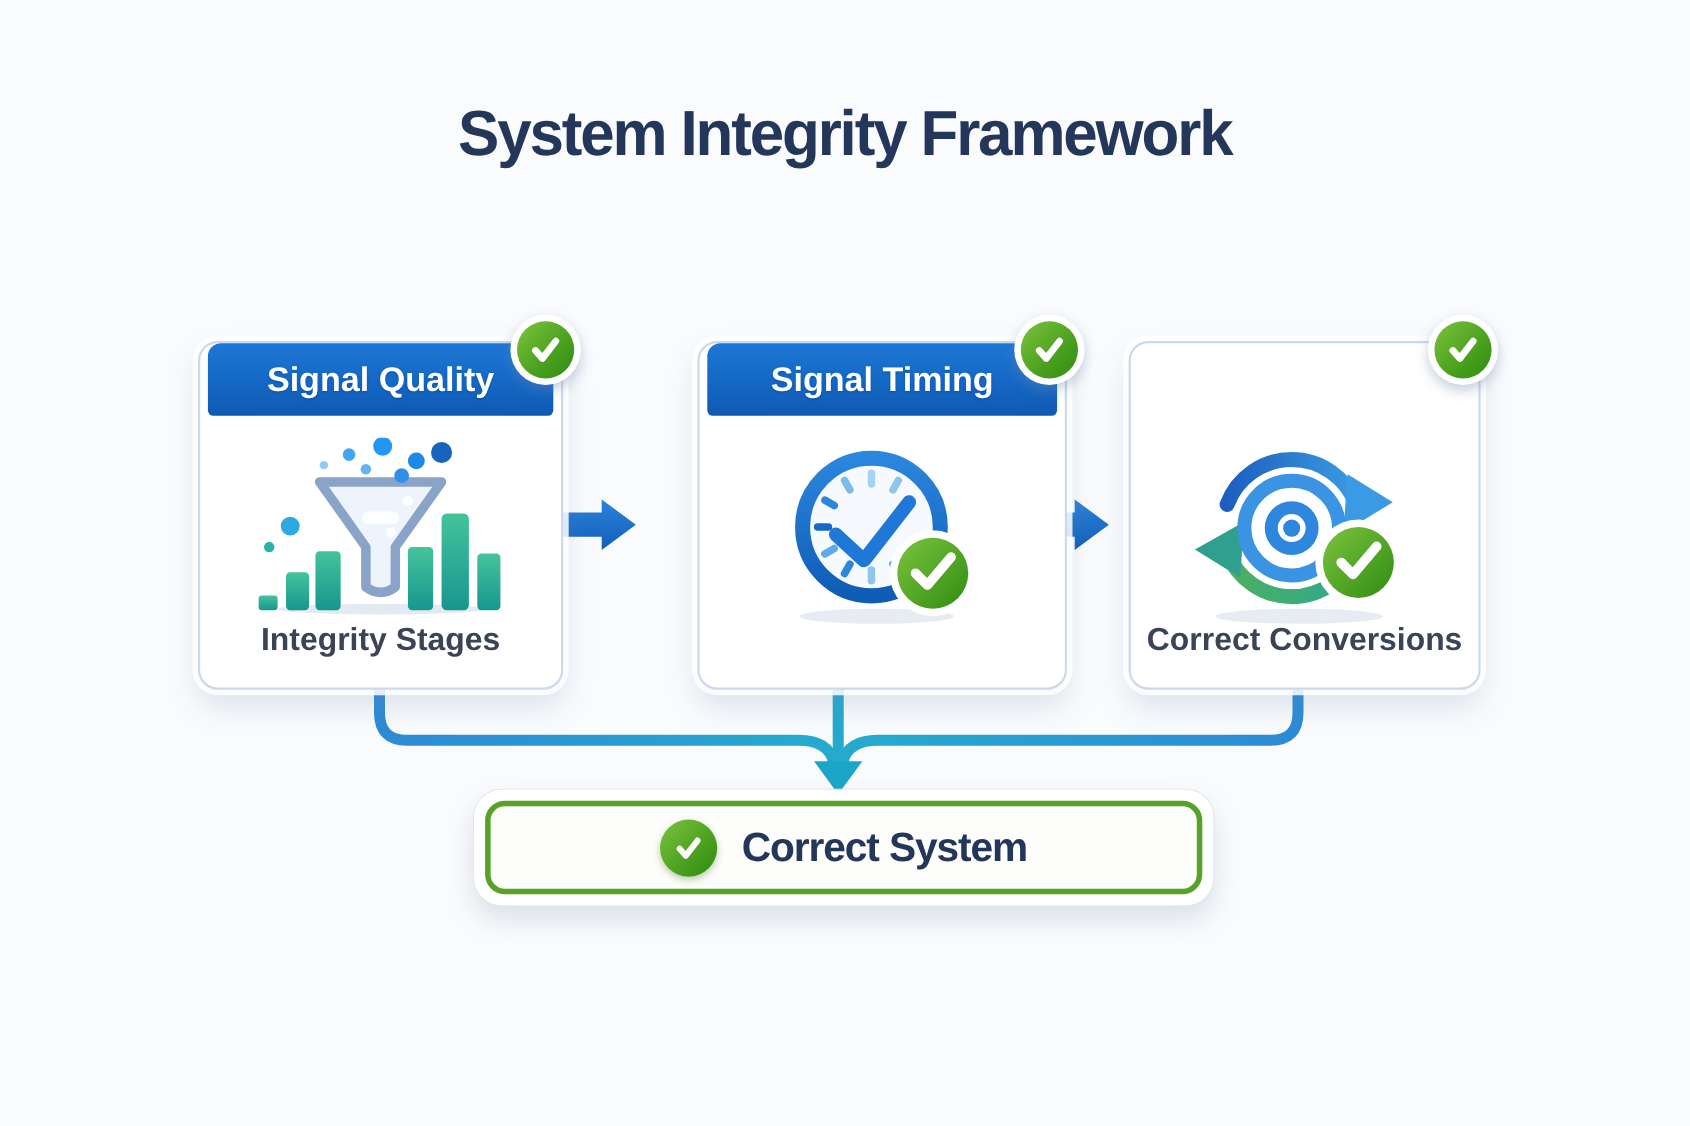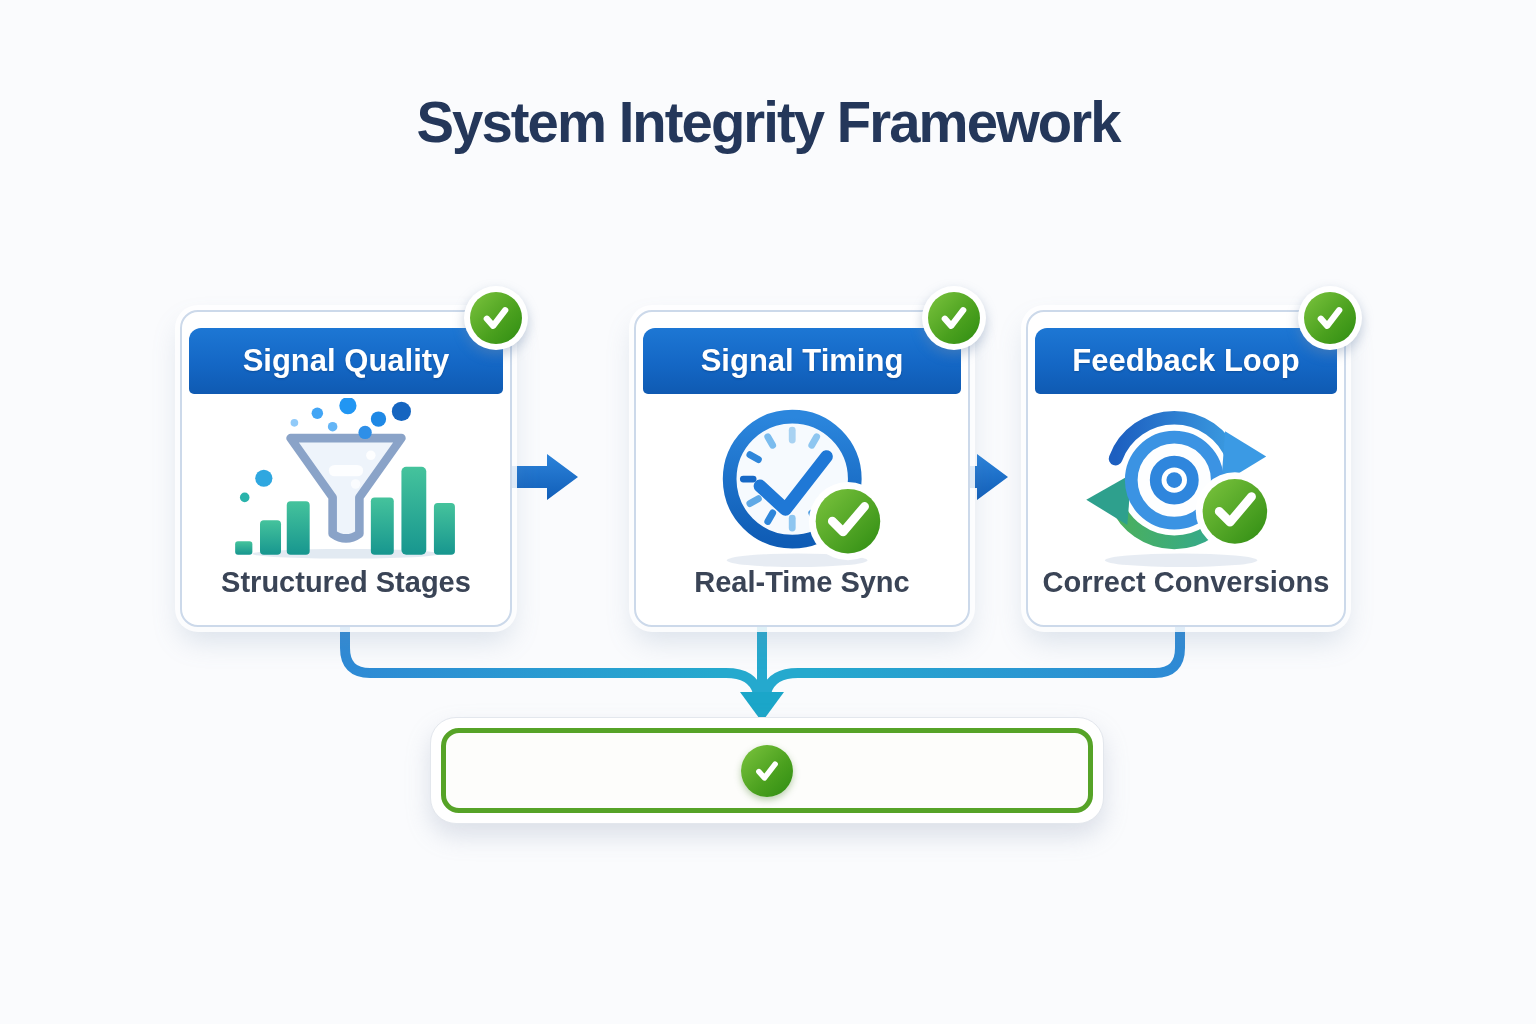--- a/index.html
+++ b/index.html
@@ -29,21 +29,21 @@
     background:#ffffff;
     border:2px solid #ccd9ea;
     border-radius:18px;
     box-shadow:0 0 0 5px rgba(255,255,255,.85), 0 14px 28px rgba(110,135,170,.22);
   }
   .card1{left:180px;width:328px;}
   .card2{left:634px;width:332px;}
   .card3{left:1026px;width:316px;}
 
   .card-header{
-    margin:16px 7px 0 7px;height:66px;
+    margin:0 7px 0 7px;height:66px;
     background:linear-gradient(180deg,#1d77d4 0%,var(--header-blue,#1467c5) 55%,#0f5ab2 100%);
     border-radius:12px 12px 5px 5px;
     display:flex;align-items:center;justify-content:center;
     color:#ffffff;font-size:31px;font-weight:bold;
     text-shadow:0 1px 2px rgba(0,40,90,.35);
   }
   .icon-wrap{
     position:absolute;top:84px;left:0;right:0;height:176px;
     display:flex;align-items:center;justify-content:center;
   }
@@ -163,21 +163,21 @@
           <circle cx="154" cy="22" r="8" fill="#1e88e5"></circle>
           <circle cx="178" cy="14" r="10" fill="#1565c0"></circle>
           <circle cx="106" cy="30" r="5" fill="#64b5f6"></circle>
           <circle cx="140" cy="36" r="7" fill="#2e8fe8"></circle>
           <circle cx="66" cy="26" r="4" fill="#90caf9"></circle>
           <circle cx="34" cy="84" r="9" fill="#2fa7e0"></circle>
           <circle cx="14" cy="104" r="5" fill="#2ab3ab"></circle>
         </g>
       </svg>
     </div>
-    <div class="caption">Structured Stages</div>
+    <div class="caption">Integrity Stages</div>
   </section>
 
   <section class="card card2">
     <div class="card-header">
       <span>Signal Timing</span>
     </div>
     <div class="badge">
       <div class="badge-inner">
         <svg width="34" height="34" viewBox="0 0 24 24">
           <path d="M5.5 12.5 L10 17.5 L18.5 6.5" fill="none" stroke="#ffffff" stroke-width="4.4" stroke-linecap="round" stroke-linejoin="round"></path>
@@ -210,27 +210,23 @@
           <line x1="120" y1="128.3" x2="115" y2="119.6" stroke="#4a9ae0"></line>
         </g>
         <path d="M62 92 L88 116 L130 62" fill="none" stroke="#1f78d6" stroke-width="13" stroke-linecap="round" stroke-linejoin="round"></path>
         <g>
           <circle cx="152" cy="128" r="40" fill="#ffffff"></circle>
           <circle cx="152" cy="128" r="33" fill="url(#greenGrad)"></circle>
           <path d="M136 128 L147 139 L169 113" fill="none" stroke="#ffffff" stroke-width="9" stroke-linecap="round" stroke-linejoin="round"></path>
         </g>
       </svg>
     </div>
-    <div class="caption">Real-Time Sync</div>
   </section>
 
   <section class="card card3">
-    <div class="card-header">
-      <span>Feedback Loop</span>
-    </div>
     <div class="badge">
       <div class="badge-inner">
         <svg width="34" height="34" viewBox="0 0 24 24">
           <path d="M5.5 12.5 L10 17.5 L18.5 6.5" fill="none" stroke="#ffffff" stroke-width="4.4" stroke-linecap="round" stroke-linejoin="round"></path>
         </svg>
       </div>
     </div>
     <div class="icon-wrap">
       <svg width="220" height="176" viewBox="0 0 220 180">
         <defs>
@@ -265,16 +261,17 @@
     <div class="caption">Correct Conversions</div>
   </section>
 
   <div class="result-box">
     <div class="result-inner">
       <span class="result-check">
         <svg width="30" height="30" viewBox="0 0 24 24">
           <path d="M5.5 12.5 L10 17.5 L18.5 6.5" fill="none" stroke="#ffffff" stroke-width="4.4" stroke-linecap="round" stroke-linejoin="round"></path>
         </svg>
       </span>
+      <span class="result-label">Correct System</span>
     </div>
   </div>
 
 </div>
 
 </body></html>

